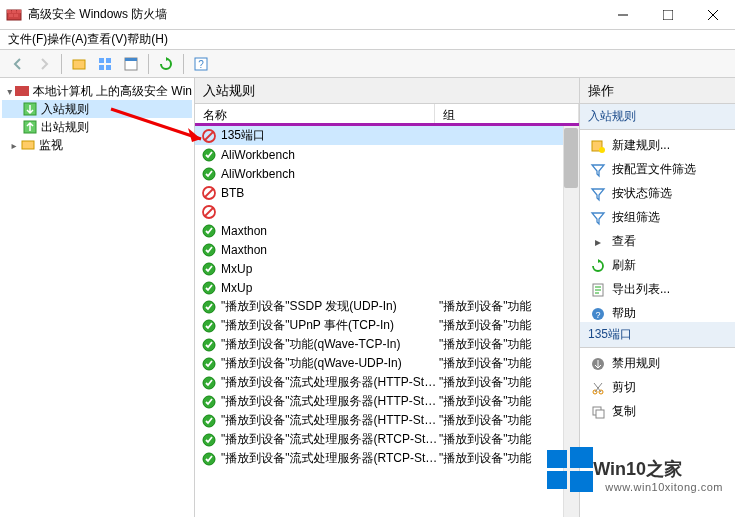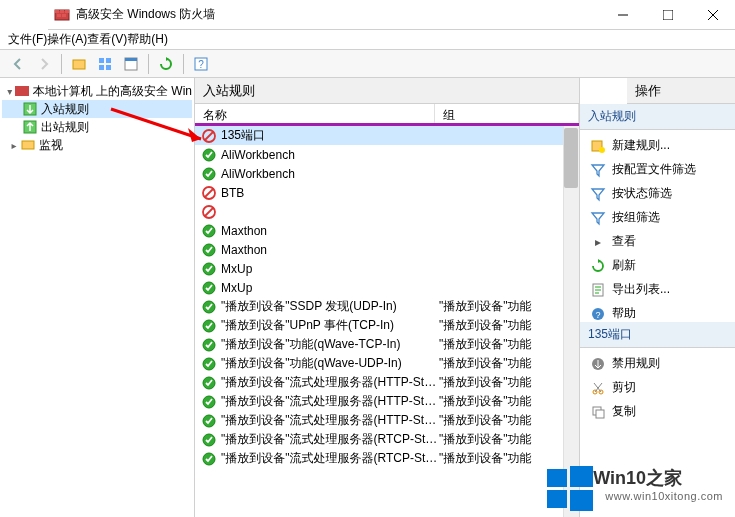--- a/index.html
+++ b/index.html
@@ -1,19 +1,19 @@
 <!DOCTYPE html>
 <html><head>
 <meta charset="utf-8">
 <style>
 * { box-sizing: border-box; margin: 0; padding: 0; font-family: "Microsoft YaHei", "Segoe UI", sans-serif; }
 body { width: 735px; height: 517px; overflow: hidden; background: #fff; font-size: 12px; position: relative; }
 
 
-.titlebar { height: 30px; display: flex; align-items: center; padding-left: 6px; border-bottom: 1px solid #d0d0d0; margin-left: 48px; }
+.titlebar { height: 30px; display: flex; align-items: center; padding-left: 6px; border-bottom: 1px solid #d0d0d0; }
 .titlebar .ticon { width: 16px; height: 16px; margin-right: 6px; }
 .titlebar .title { flex: 1; font-size: 12px; color: #000; }
 .winctrl { width: 45px; height: 30px; display: flex; align-items: center; justify-content: center; }
 .winctrl svg { width: 10px; height: 10px; }
 
 
 .menubar { height: 20px; display: flex; align-items: center; padding-left: 8px; border-bottom: 1px solid #d0d0d0; }
 .menubar span { font-size: 12px; cursor: default; }
 
 
@@ -41,30 +41,30 @@
 .rules { flex: 1; overflow: hidden; position: relative; }
 .rule { display: flex; align-items: center; height: 19px; padding-left: 6px; white-space: nowrap; cursor: default; }
 .rule.sel { background: #cde8ff; }
 .rule .ricon { width: 16px; height: 16px; margin-right: 4px; flex-shrink: 0; }
 .rule .rname { width: 218px; overflow: hidden; text-overflow: ellipsis; }
 .rule .rgroup { flex: 1; overflow: hidden; text-overflow: ellipsis; }
 .scrollbar { position: absolute; right: 0; top: 0; width: 16px; height: 100%; background: #f0f0f0; border-left: 1px solid #e0e0e0; }
 .scrollthumb { position: absolute; right: 1px; top: 2px; width: 14px; height: 60px; background: #c0c0c0; border-radius: 2px; }
 
 .actions { width: 155px; display: flex; flex-direction: column; }
-.ahdr { height: 26px; background: #f0f0f0; border-bottom: 1px solid #d0d0d0; display: flex; align-items: center; padding-left: 8px; font-size: 13px; margin-left: 47px; }
+.ahdr { height: 26px; background: #f0f0f0; border-bottom: 1px solid #d0d0d0; display: flex; align-items: center; padding-left: 8px; font-size: 13px; }
 .agroup { background: #e8f0f8; padding: 4px 8px; font-size: 12px; color: #1a4a8a; border-bottom: 1px solid #d0d0d0; }
 .aitem { display: flex; align-items: flex-end; height: 24px; padding-left: 10px; cursor: default; }
 .aitem .aicon { width: 16px; height: 16px; margin-right: 6px; display: flex; align-items: center; justify-content: center; }
 
 
 .arrow { position: absolute; left: 106px; top: 104px; pointer-events: none; z-index: 100; }
 
 
-.watermark { position: absolute; right: 12px; bottom: 5px; display: flex; align-items: flex-start; gap: 0; z-index: 101; }
+.watermark { position: absolute; right: 12px; bottom: 24px; display: flex; align-items: flex-end; gap: 0; z-index: 101; }
 .winlogo { width: 46px; height: 46px; }
 .wmtxt { display: flex; flex-direction: column; }
 .wmbig { font-size: 18px; font-weight: bold; color: #333; }
 .wmsmall { font-size: 11px; color: #666; letter-spacing: 0.5px; margin-left: 12px; }
 </style>
 </head>
 <body>
 
 <div class="titlebar">
   <svg class="ticon" viewBox="0 0 16 16">

